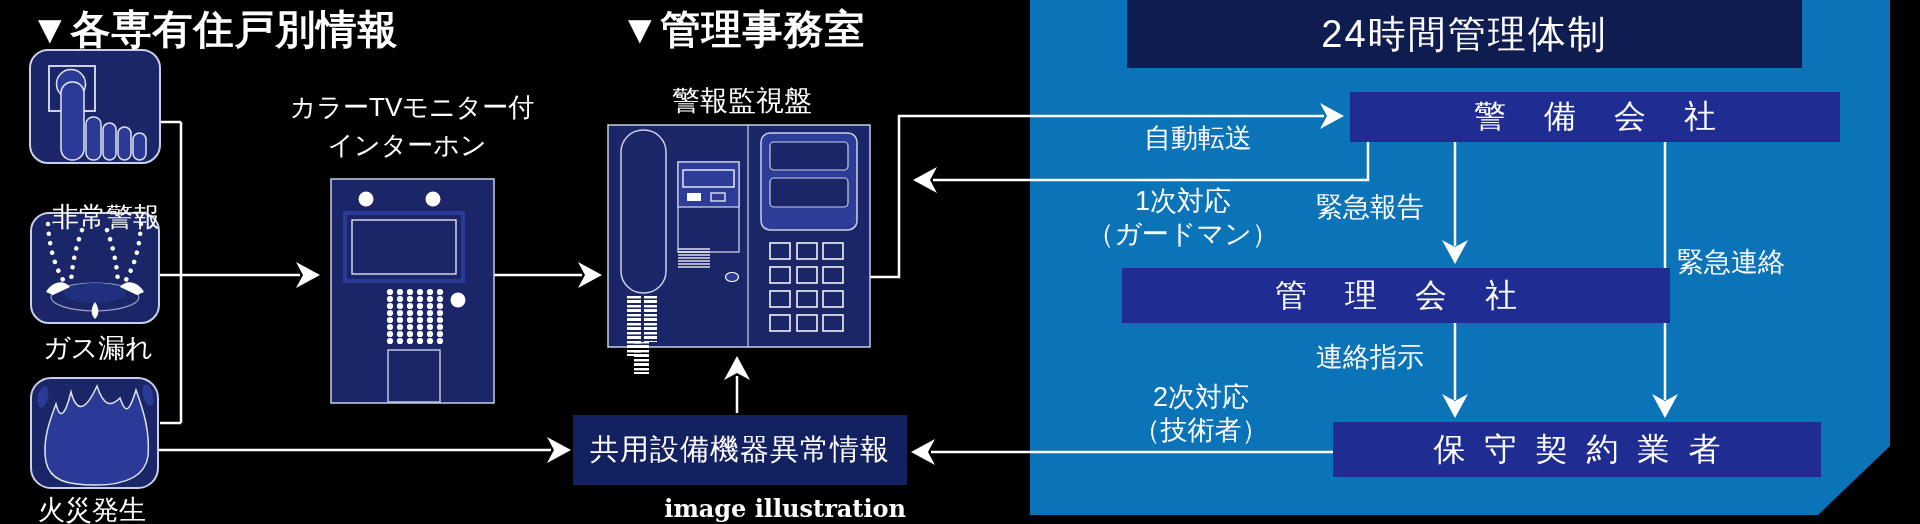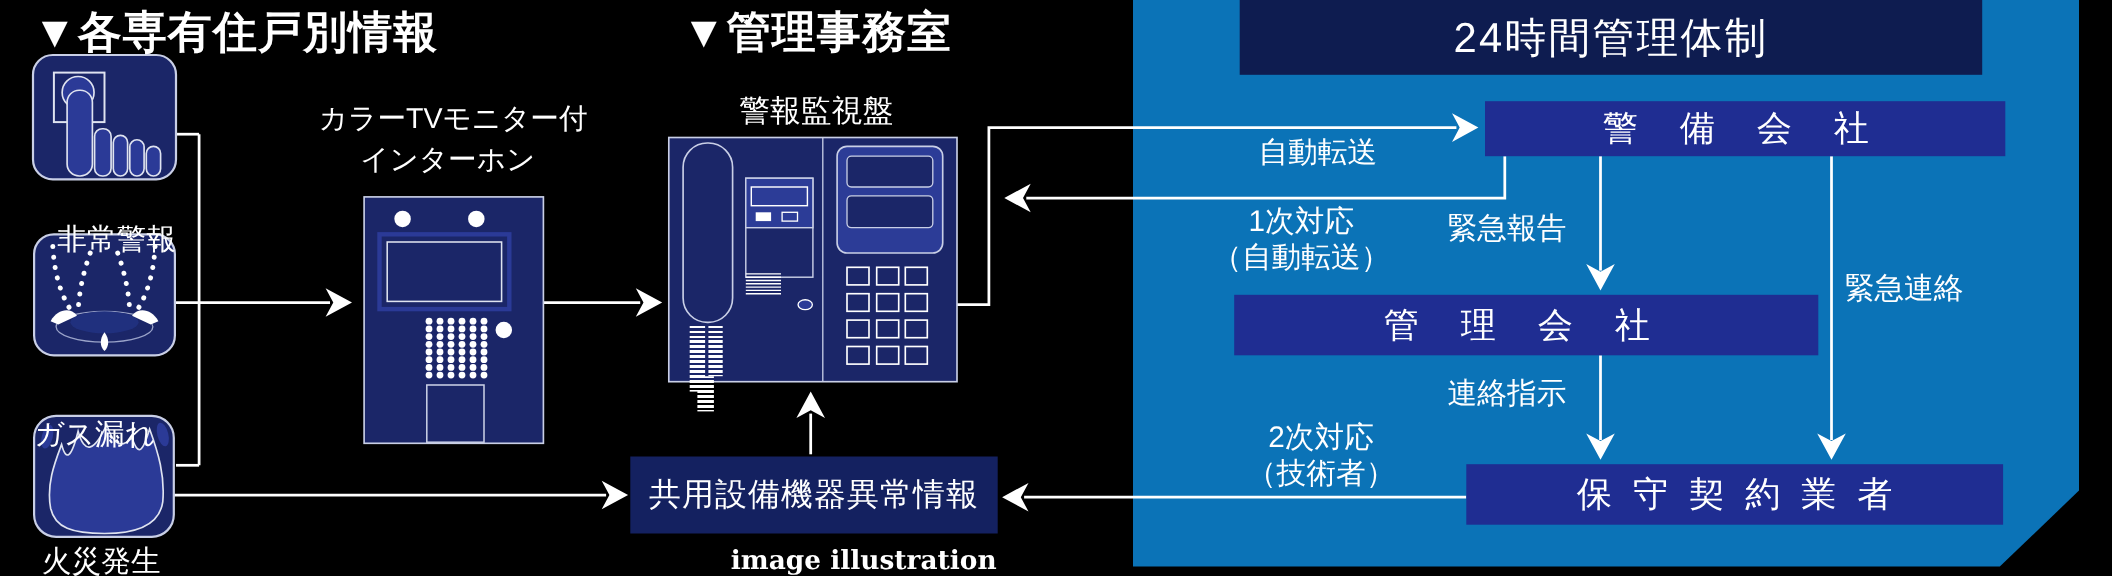--- a/index.html
+++ b/index.html
@@ -30,21 +30,21 @@
   .titlebar{
     position:absolute;z-index:2;background:var(--title-navy);color:#fff;
     display:flex;align-items:center;justify-content:center;
     font-size:38px;letter-spacing:2px;
   }
   .infobox{
     position:absolute;z-index:2;background:var(--info-navy);color:#fff;
     display:flex;align-items:center;justify-content:center;
     font-size:29px;letter-spacing:1px;
   }
-  .ls-wide{letter-spacing:38px;padding-left:21px;text-align:center;}
+  .ls-wide{letter-spacing:38px;padding-left:38px;text-align:center;}
   .ls-mid{letter-spacing:19px;padding-left:19px;}
   .caption{font-family:"DejaVu Serif",serif;font-size:24px;font-weight:bold;transform:translateX(-100%);}
   
   .ln{stroke:var(--line-white);stroke-width:2.5;fill:none;}
   .head{fill:var(--line-white);}
   .dev{fill:var(--device-navy);stroke:#c9cfe6;stroke-width:2;}
   .outline{fill:none;stroke:#dfe3f0;stroke-width:1.8;}
   .thin{fill:none;stroke:#dfe3f0;stroke-width:1.2;}
   .bluefill{fill:var(--shape-blue);stroke:#dfe3f0;stroke-width:1.5;}
   .lightsec{fill:var(--device-light);stroke:#c9cfe6;stroke-width:1.5;}
@@ -235,21 +235,21 @@
         <rect x="770" y="315" width="20" height="16"></rect>
           <rect x="797" y="315" width="20" height="16"></rect>
           <rect x="823" y="315" width="20" height="16"></rect>
       </g>
     </g>
   </svg>
 
   <div class="txt heading" style="left:30px;top:2px;">▼各専有住戸別情報</div>
 
   <div class="txt devlabel" style="left:106px;top:164px;margin-top:35px;">非常警報</div>
-  <div class="txt devlabel" style="left:86px;top:330px;margin-top:47px;">ガス漏れ</div>
+  <div class="txt devlabel" style="left:98px;top:330px;">ガス漏れ</div>
   <div class="txt devlabel" style="left:92px;top:492px;">火災発生</div>
 
   <div class="txt devlabel" style="left:412px;top:90px;font-size:26px;">カラーTVモニター付</div>
   <div class="txt devlabel" style="left:407px;top:128px;font-size:26px;">インターホン</div>
 
   <div class="txt devlabel" style="left:742px;top:82px;font-size:28px;">警報監視盤</div>
   <div class="txt heading" style="left:620px;top:2px;">▼管理事務室</div>
 
   <div class="infobox" style="left:573px;top:415px;width:334px;height:70px;">共用設備機器異常情報</div>
 
@@ -258,21 +258,21 @@
   <div class="titlebar" style="left:1127px;top:0px;width:675px;height:68px;">24時間管理体制</div>
 
   <div class="navybox ls-wide" style="left:1350px;top:92px;width:452px;height:50px;">警備会社</div>
   <div class="navybox ls-mid" style="left:1333px;top:422px;width:469px;height:55px;">保守契約業者</div>
   <div class="navybox ls-wide" style="left:1122px;top:268px;width:510px;height:55px;">管理会社</div>
 
   <div class="txt flowlabel" style="left:1198px;top:122px;">自動転送</div>
 
   <div class="txt flowlabel" style="left:1183px;top:185px;">
     <div>1次対応</div>
-    <div>（自動転送）</div>
+    <div>（ガードマン）</div>
   </div>
 
   <div class="txt flowlabel" style="left:1370px;top:191px;">緊急報告</div>
   <div class="txt flowlabel" style="left:1731px;top:246px;">緊急連絡</div>
   <div class="txt flowlabel" style="left:1370px;top:341px;">連絡指示</div>
 
   <div class="txt flowlabel" style="left:1186px;top:381px;margin-left:15px;">
     <div>2次対応</div>
     <div>（技術者）</div>
   </div>

